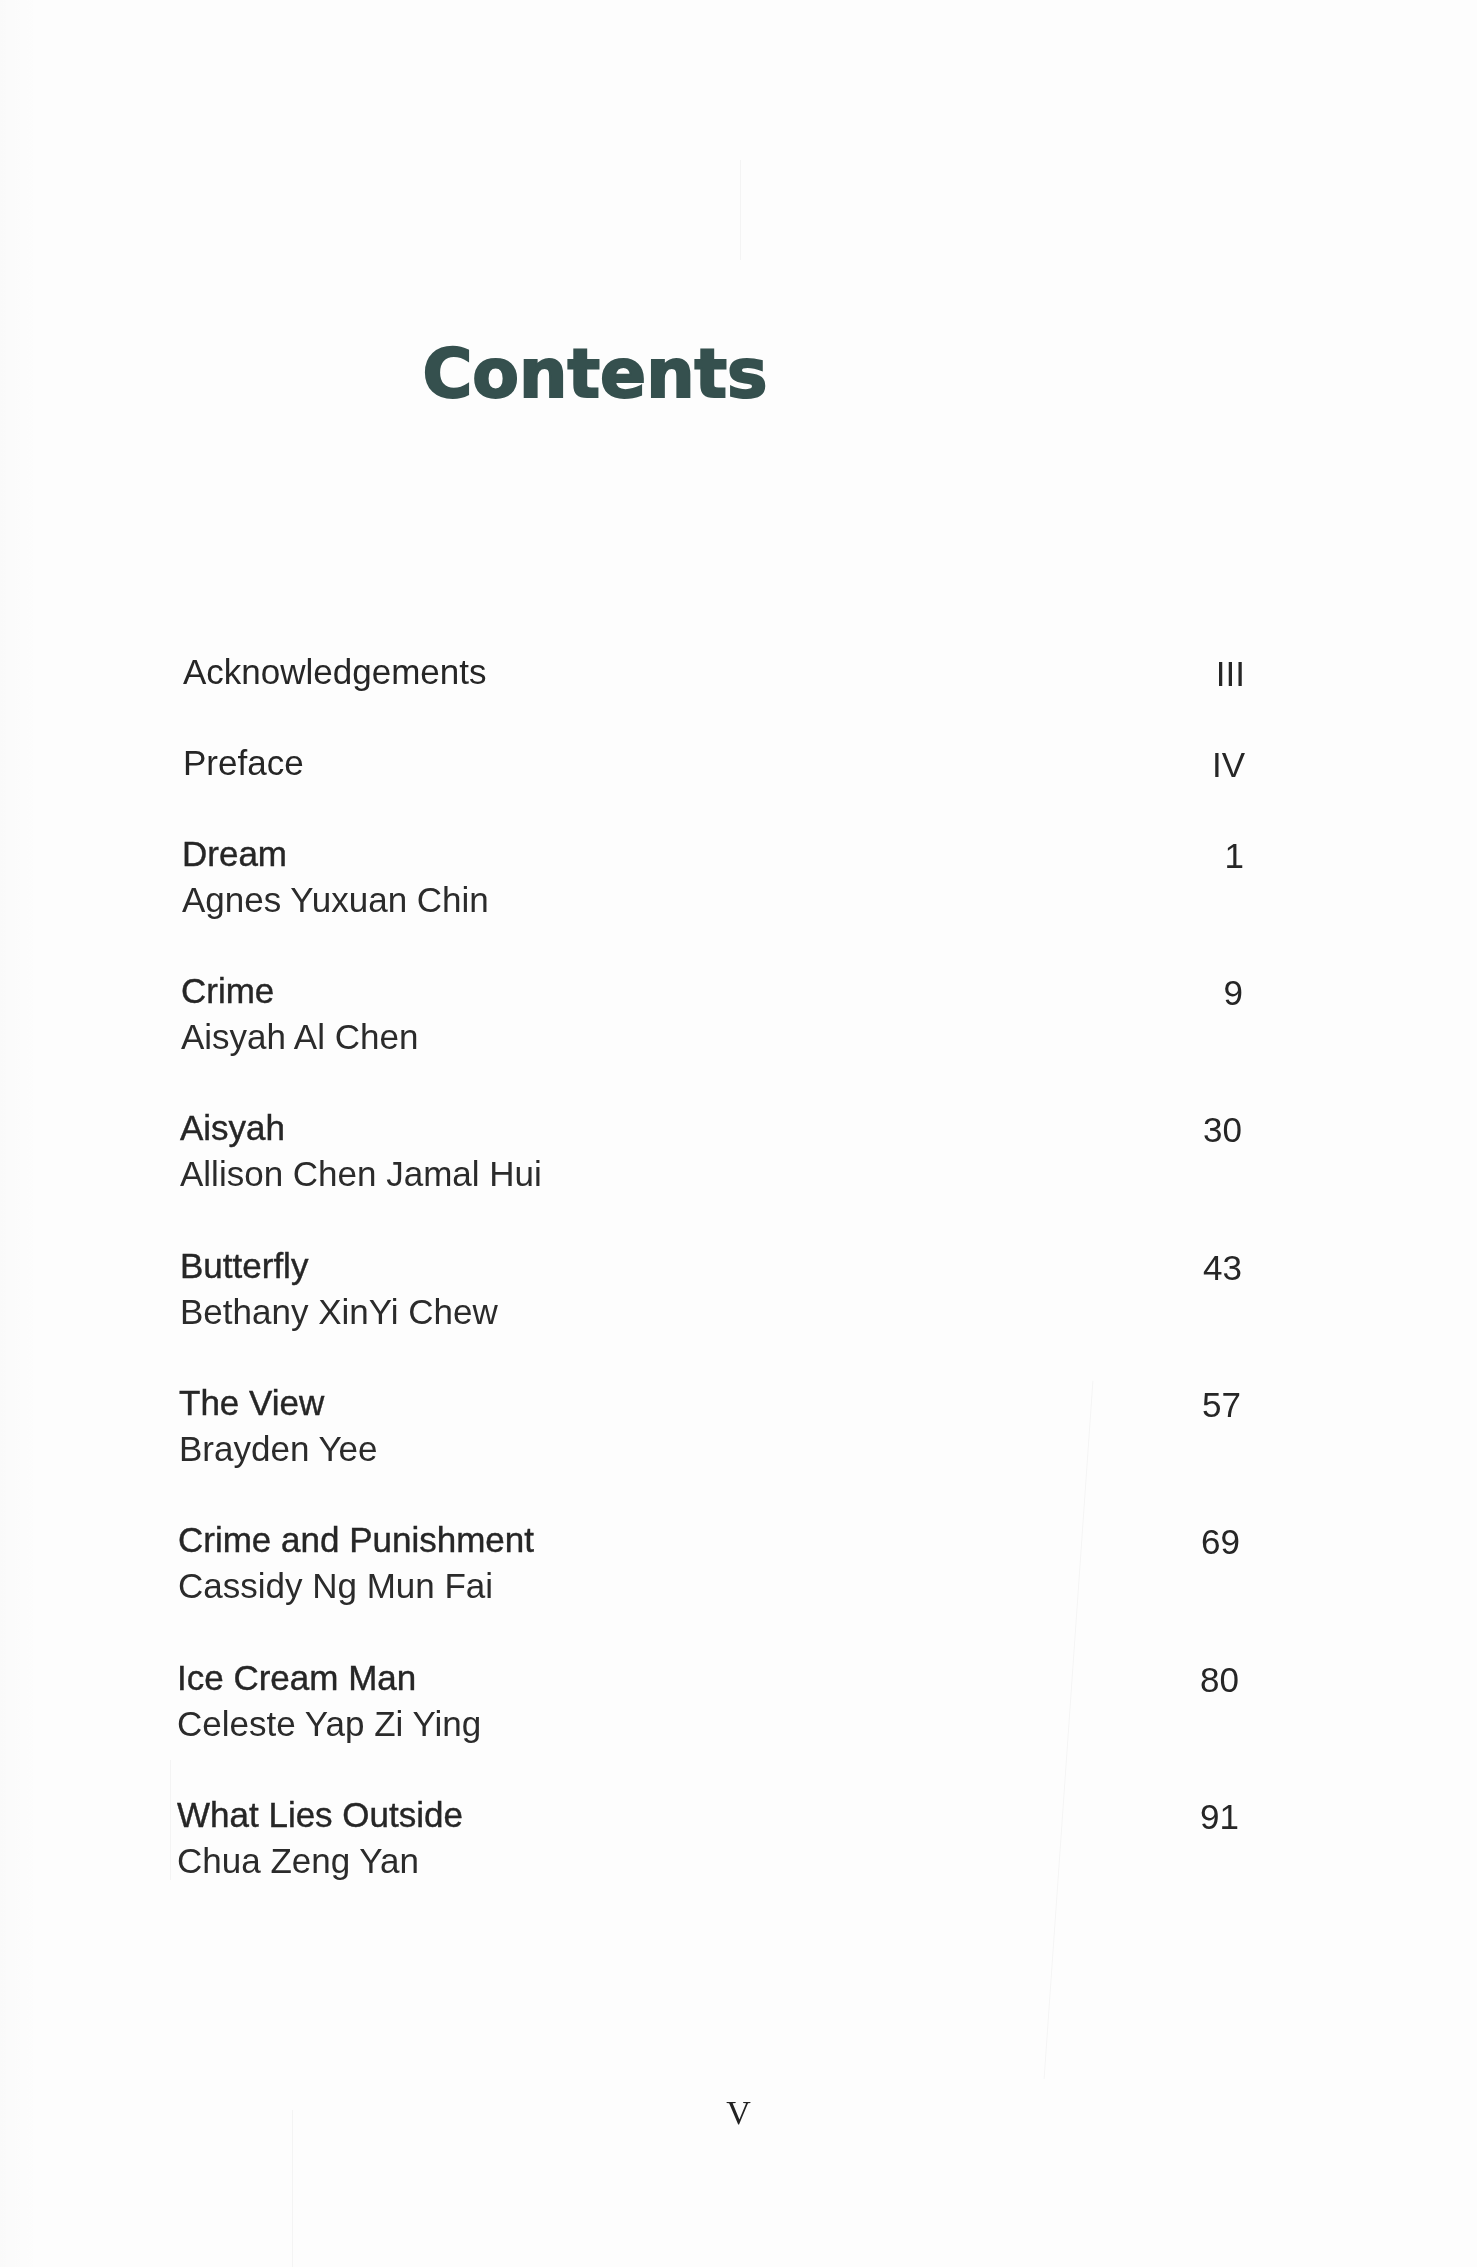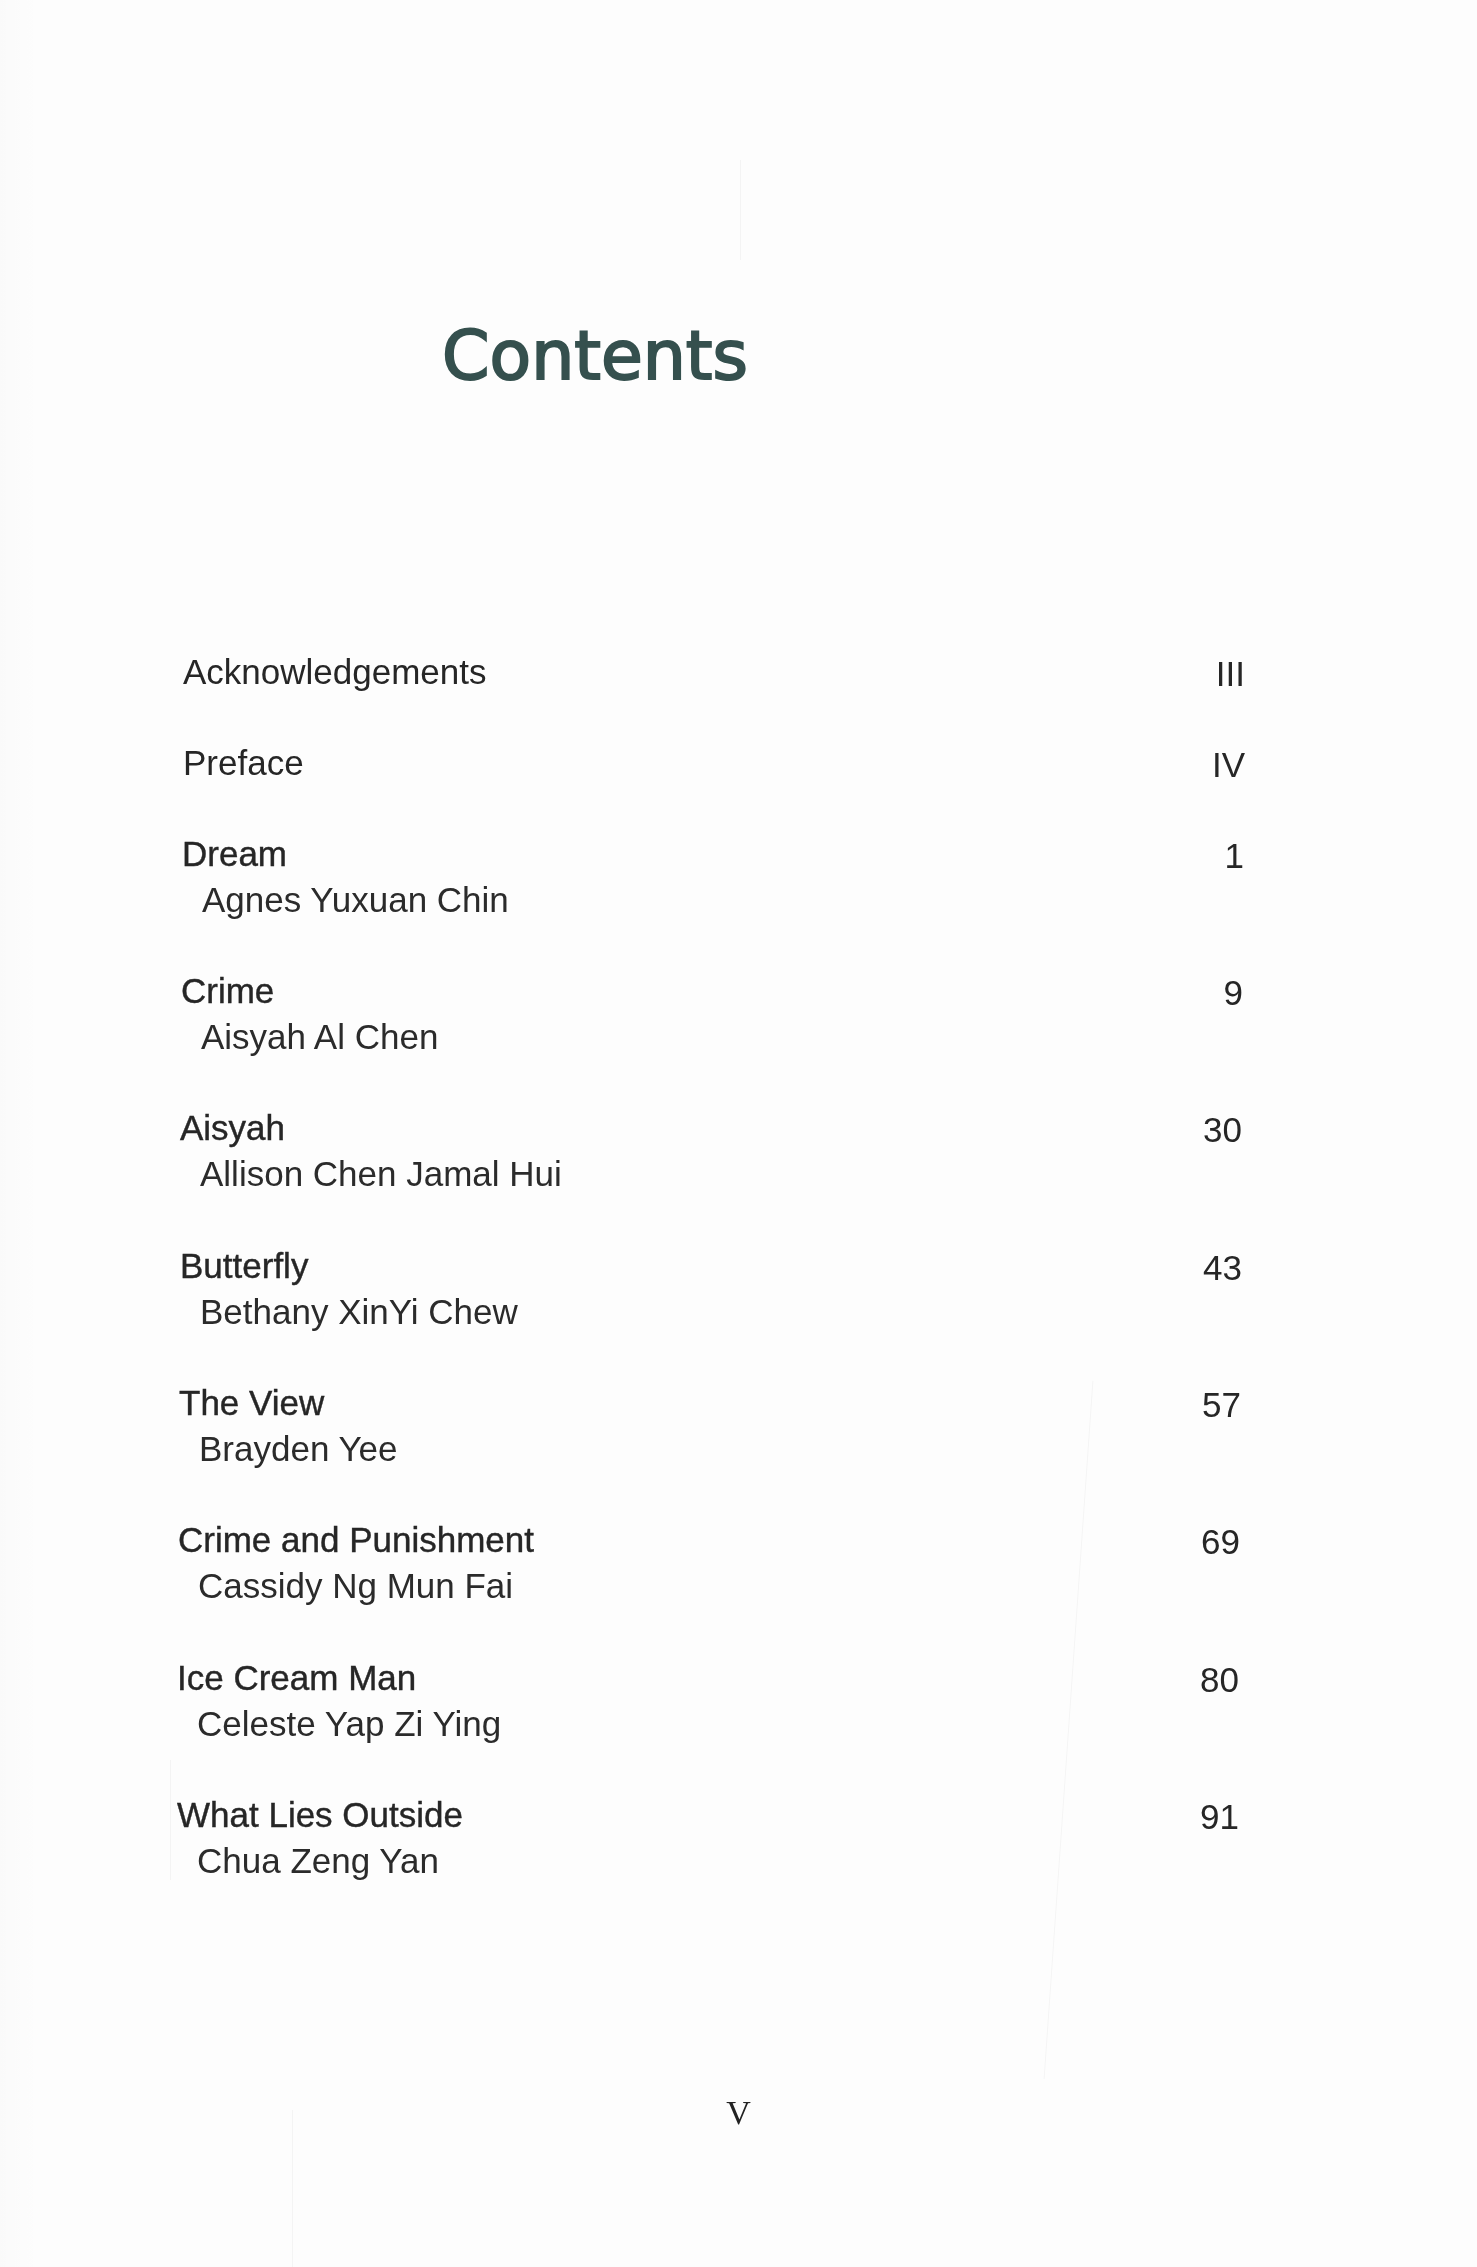--- a/index.html
+++ b/index.html
@@ -24,24 +24,24 @@
     }
     .scan-line {
       position: absolute;
       width: 1px;
       background: rgba(0,0,0,0.035);
     }
     .title {
       position: absolute;
       left: 0;
       width: 1190px;
-      top: 316px;
+      top: 334px;
       text-align: center;
       font-family: "DejaVu Sans", sans-serif;
-      font-weight: 400;
+      font-weight: 700;
       font-size: 68px;
       letter-spacing: 0px;
       color: #35504e;
       -webkit-text-stroke: 2px #35504e;
     }
     .entry {
       position: absolute;
       left: 181px;
       width: 1100px;
     }
@@ -59,21 +59,20 @@
       -webkit-text-stroke: 0.4px #262626;
     }
     .entry .eauthor {
       position: absolute;
       left: 0;
       top: 46px;
       font-size: 35px;
       line-height: 40px;
       white-space: nowrap;
       color: #2b2b2b;
-      margin-left: 20px;
     }
     .entry .epage {
       position: absolute;
       left: 942px;
       width: 120px;
       top: 2px;
       text-align: right;
       font-size: 35px;
       line-height: 40px;
       color: #262626;

